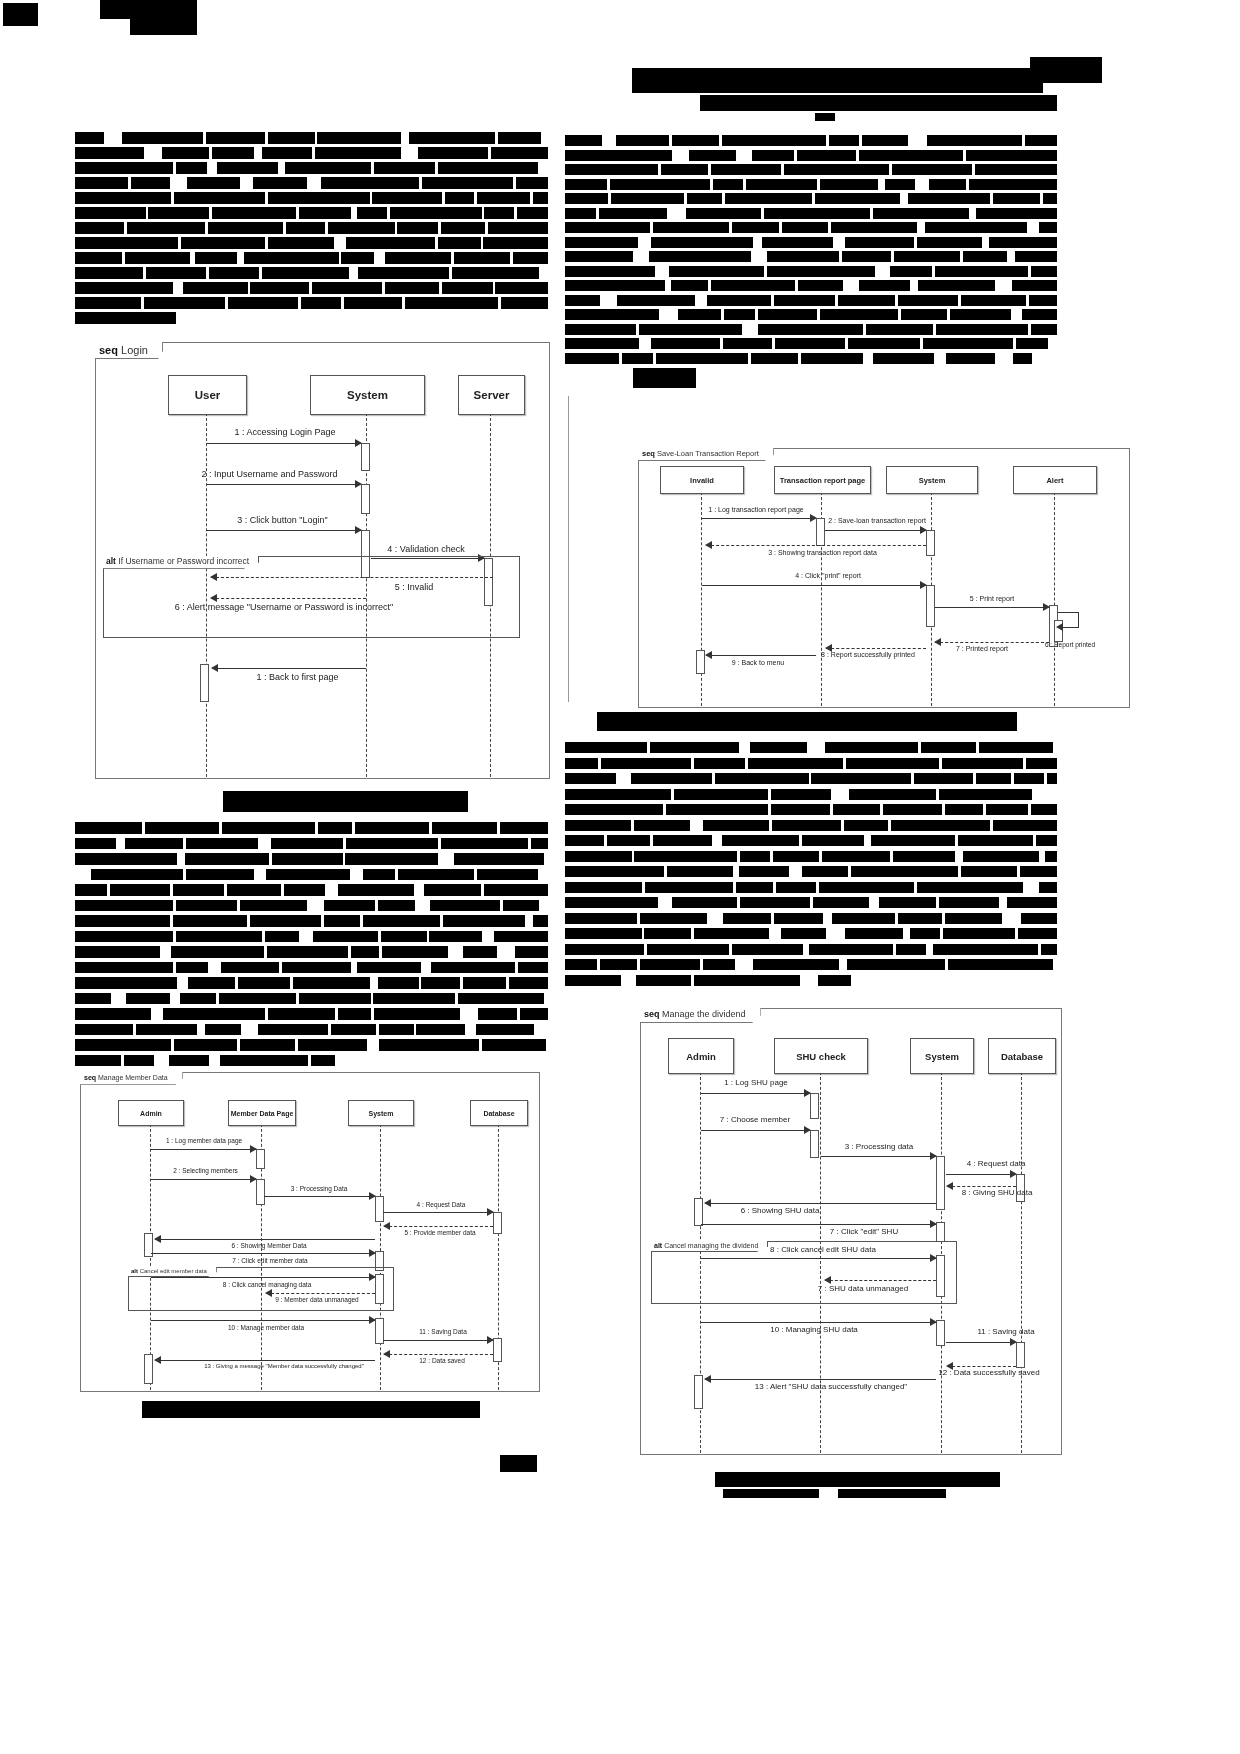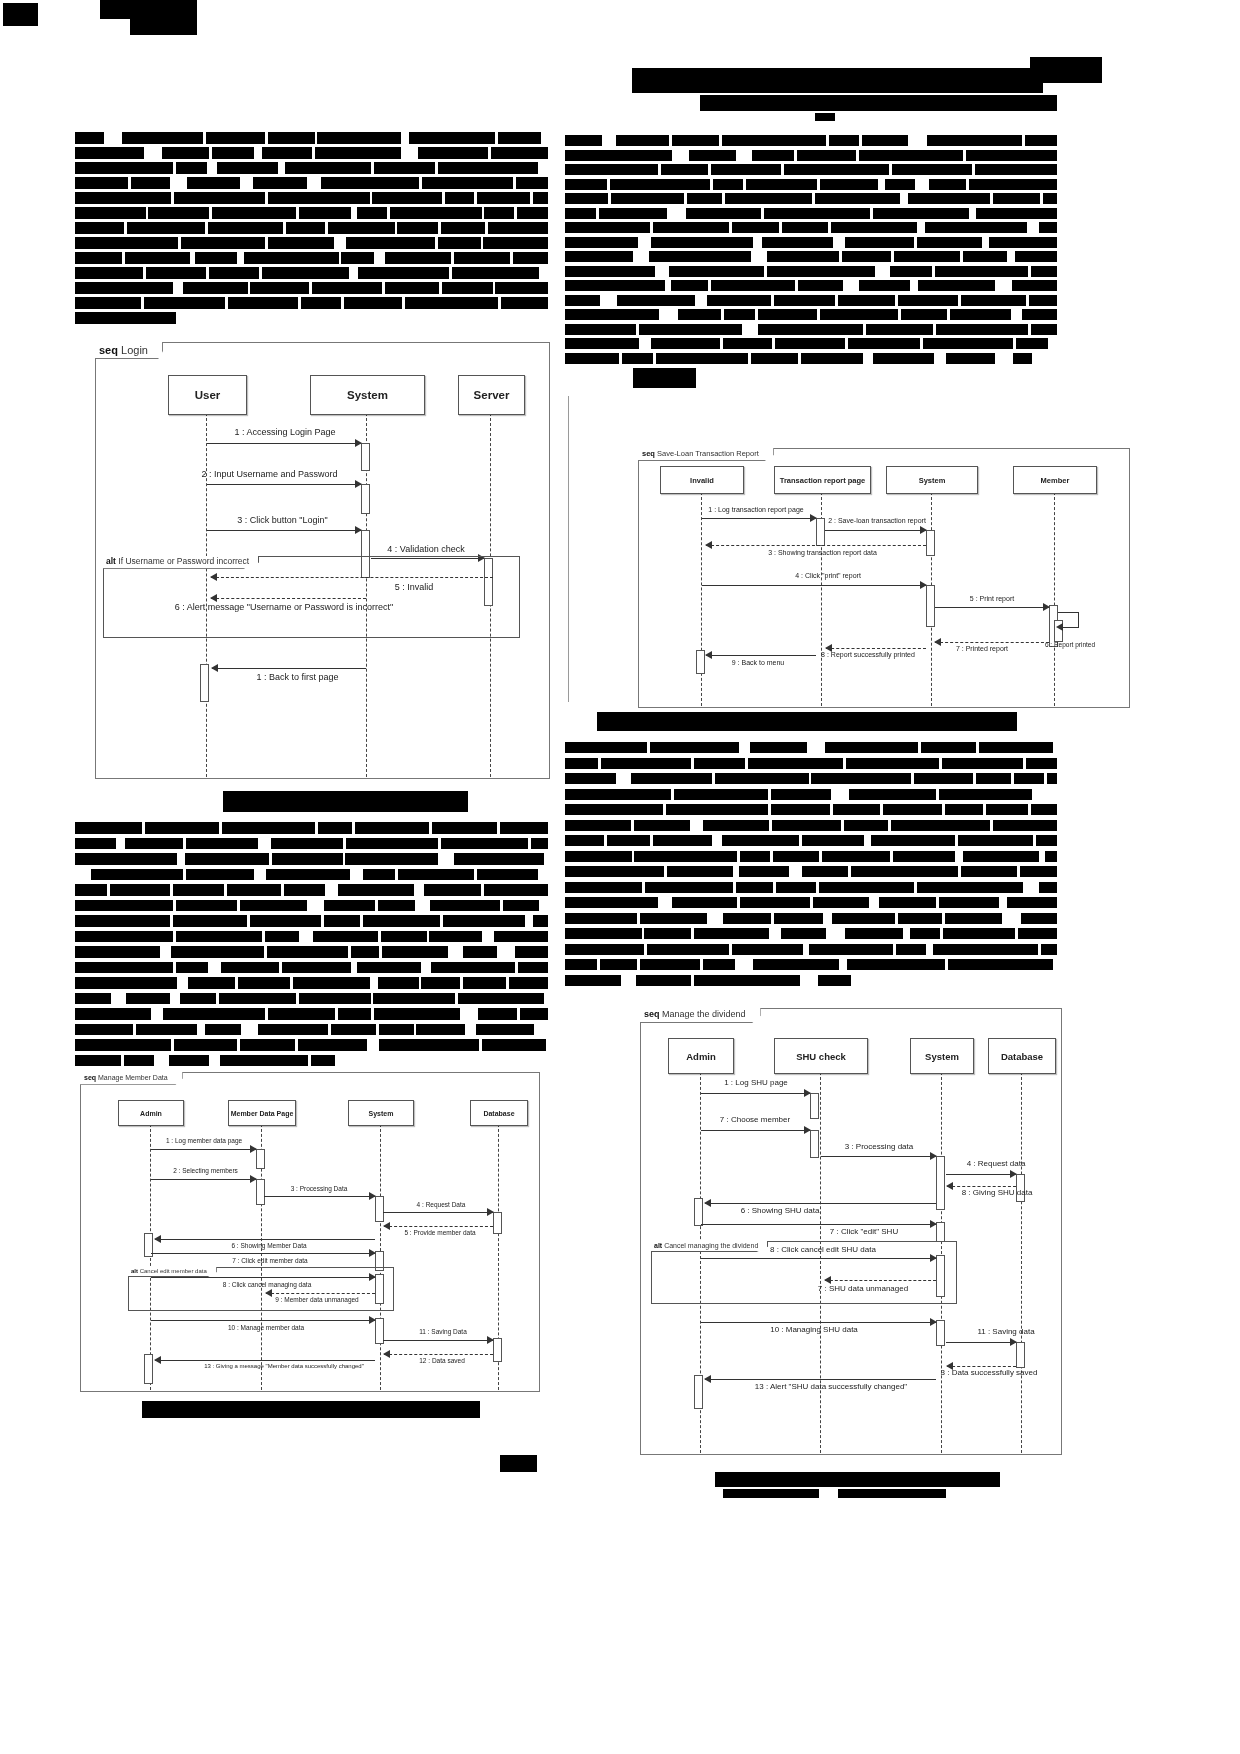--- a/index.html
+++ b/index.html
@@ -648,21 +648,21 @@
   <div class="vline" style="left:568px;top:396px;height:306px"></div>
   <div class="frm" style="left:638px;top:448px;width:490px;height:258px"></div>
   <div class="ftab" style="left:638px;top:448px;font-size:7.5px"><b>seq</b> <span>Save-Loan Transaction Report</span></div>
   <div class="ll" style="left:701px;top:492px;height:214px"></div>
   <div class="ll" style="left:821px;top:492px;height:214px"></div>
   <div class="ll" style="left:931px;top:492px;height:214px"></div>
   <div class="ll" style="left:1054px;top:492px;height:214px"></div>
   <div class="hb" style="left:660px;top:466px;width:82px;height:26px;font-size:7.5px">Invalid</div>
   <div class="hb" style="left:774px;top:466px;width:95px;height:26px;font-size:7.5px">Transaction report page</div>
   <div class="hb" style="left:886px;top:466px;width:90px;height:26px;font-size:7.5px">System</div>
-  <div class="hb" style="left:1013px;top:466px;width:82px;height:26px;font-size:7.5px">Member</div>
+  <div class="hb" style="left:1013px;top:466px;width:82px;height:26px;font-size:7.5px">Alert</div>
   <div class="act" style="left:816px;top:518px;height:28px"></div>
   <div class="act" style="left:926px;top:530px;height:26px"></div>
   <div class="act" style="left:926px;top:585px;height:42px"></div>
   <div class="act" style="left:1049px;top:605px;height:42px"></div>
   <div class="act" style="left:1054px;top:620px;height:22px"></div>
   <div class="act" style="left:696px;top:650px;height:24px"></div>
   <div class="ml" style="left:700px;top:506px;width:112px;font-size:7px">1 : Log transaction report page</div>
   <div class="arw r" style="left:702px;top:518px;width:114px">
       <i></i>
     </div>
@@ -838,21 +838,21 @@
       <i></i>
     </div>
   <div class="ml" style="left:758px;top:1326px;width:112px;font-size:8px">10 : Managing SHU data</div>
   <div class="ml" style="left:962px;top:1328px;width:88px;font-size:8px">11 : Saving data</div>
   <div class="arw r" style="left:946px;top:1342px;width:70px">
       <i></i>
     </div>
   <div class="arw l dsh" style="left:947px;top:1366px;width:69px">
       <i></i>
     </div>
-  <div class="ml" style="left:928px;top:1369px;width:122px;font-size:8px">3 : Data successfully saved</div>
+  <div class="ml" style="left:928px;top:1369px;width:122px;font-size:8px">12 : Data successfully saved</div>
   <div class="arw l" style="left:705px;top:1379px;width:231px">
       <i></i>
     </div>
   <div class="ml" style="left:722px;top:1383px;width:218px;font-size:8px">13 : Alert "SHU data successfully changed"</div>
   <div class="bar" style="left:715px;top:1472px;width:285px;height:15px"></div>
   <div class="bar" style="left:723px;top:1489px;width:96px;height:9px"></div>
   <div class="bar" style="left:838px;top:1489px;width:108px;height:9px"></div>
 
   <div class="bar" style="left:500px;top:1455px;width:37px;height:17px"></div>
 

